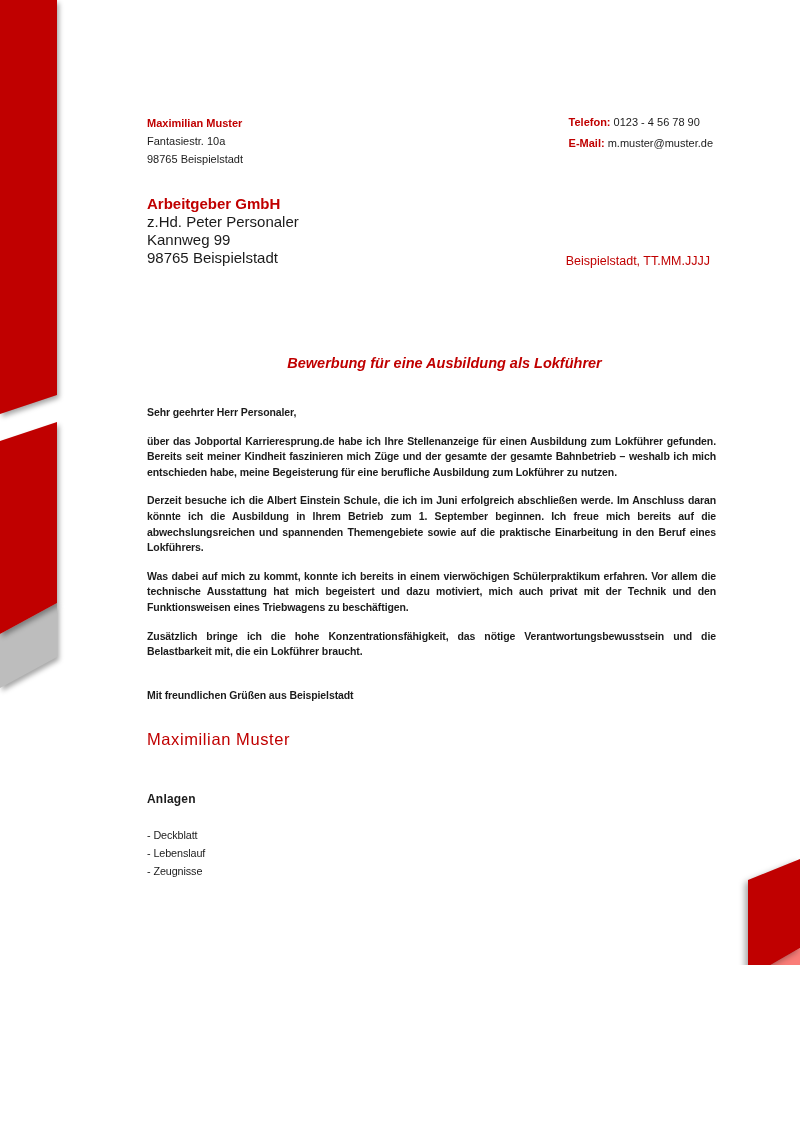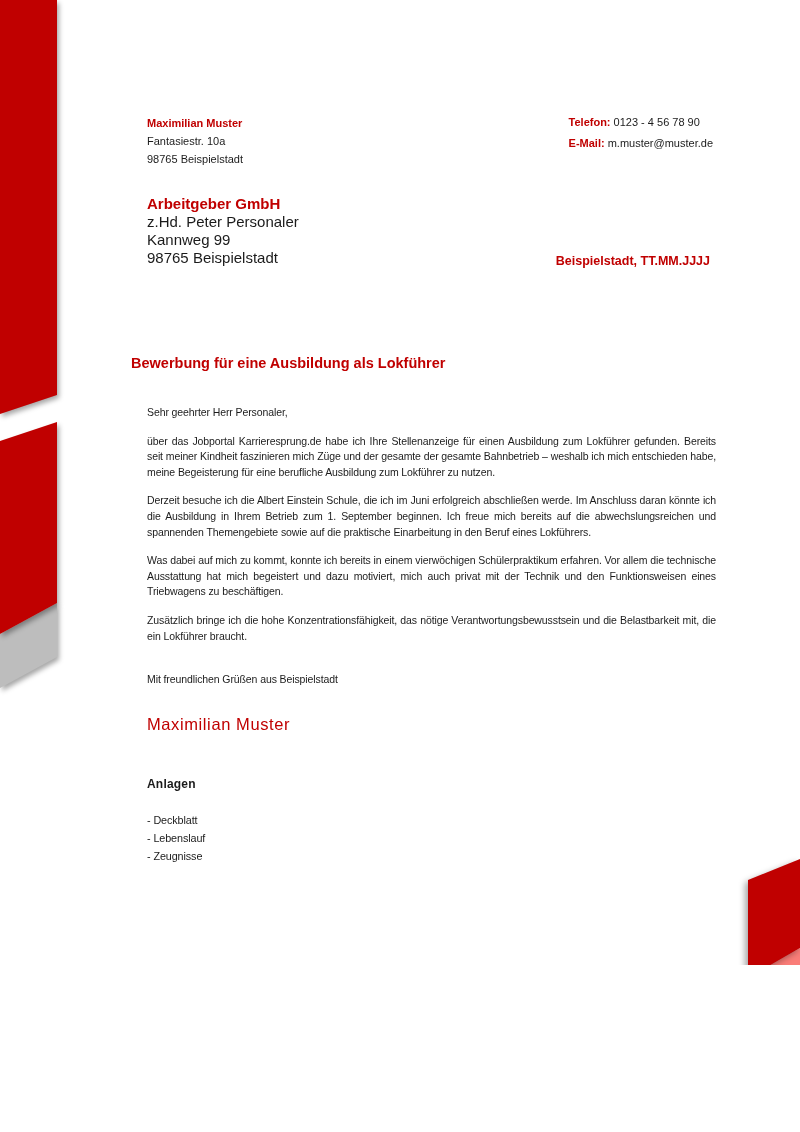--- a/index.html
+++ b/index.html
@@ -35,33 +35,34 @@
     right: 87px; top: 112px;
     text-align: left;
     font-size: 11px; line-height: 21px;
   }
   .recipient {
     left: 147px; top: 195px;
     font-size: 15px; line-height: 18px;
   }
   .dateline {
     right: 90px; top: 254px;
-    font-size: 12.5px; font-weight: bold; color: #C00000;
+    font-size: 12.5px; font-weight: normal; color: #C00000;
   }
   .subject {
-    left: 131px; top: 353px; width: 569px;
-    text-align: left;
+    left: 160px; top: 353px; width: 569px;
+    text-align: center;
     font-size: 14.5px; font-weight: bold; color: #C00000;
     line-height: 20px;
+    font-style: italic;
   }
   .letter-body {
     left: 147px; top: 405px; width: 569px;
     font-size: 10.5px; line-height: 15.6px; letter-spacing: -0.1px;
   }
-  .letter-body p { margin: 0 0 13px 0; }
+  .letter-body p { margin: 0 0 13px 0; font-weight: bold; }
   .para { text-align: justify; text-justify: inter-word; }
   .closing { margin-top: 28px !important; }
   .signature {
     margin-top: 24px;
     font-size: 16.5px; line-height: 24px;
     color: #C00000; letter-spacing: 0.6px;
   }
   .anlagen {
     margin-top: 40px;
     font-size: 12px; font-weight: bold;

